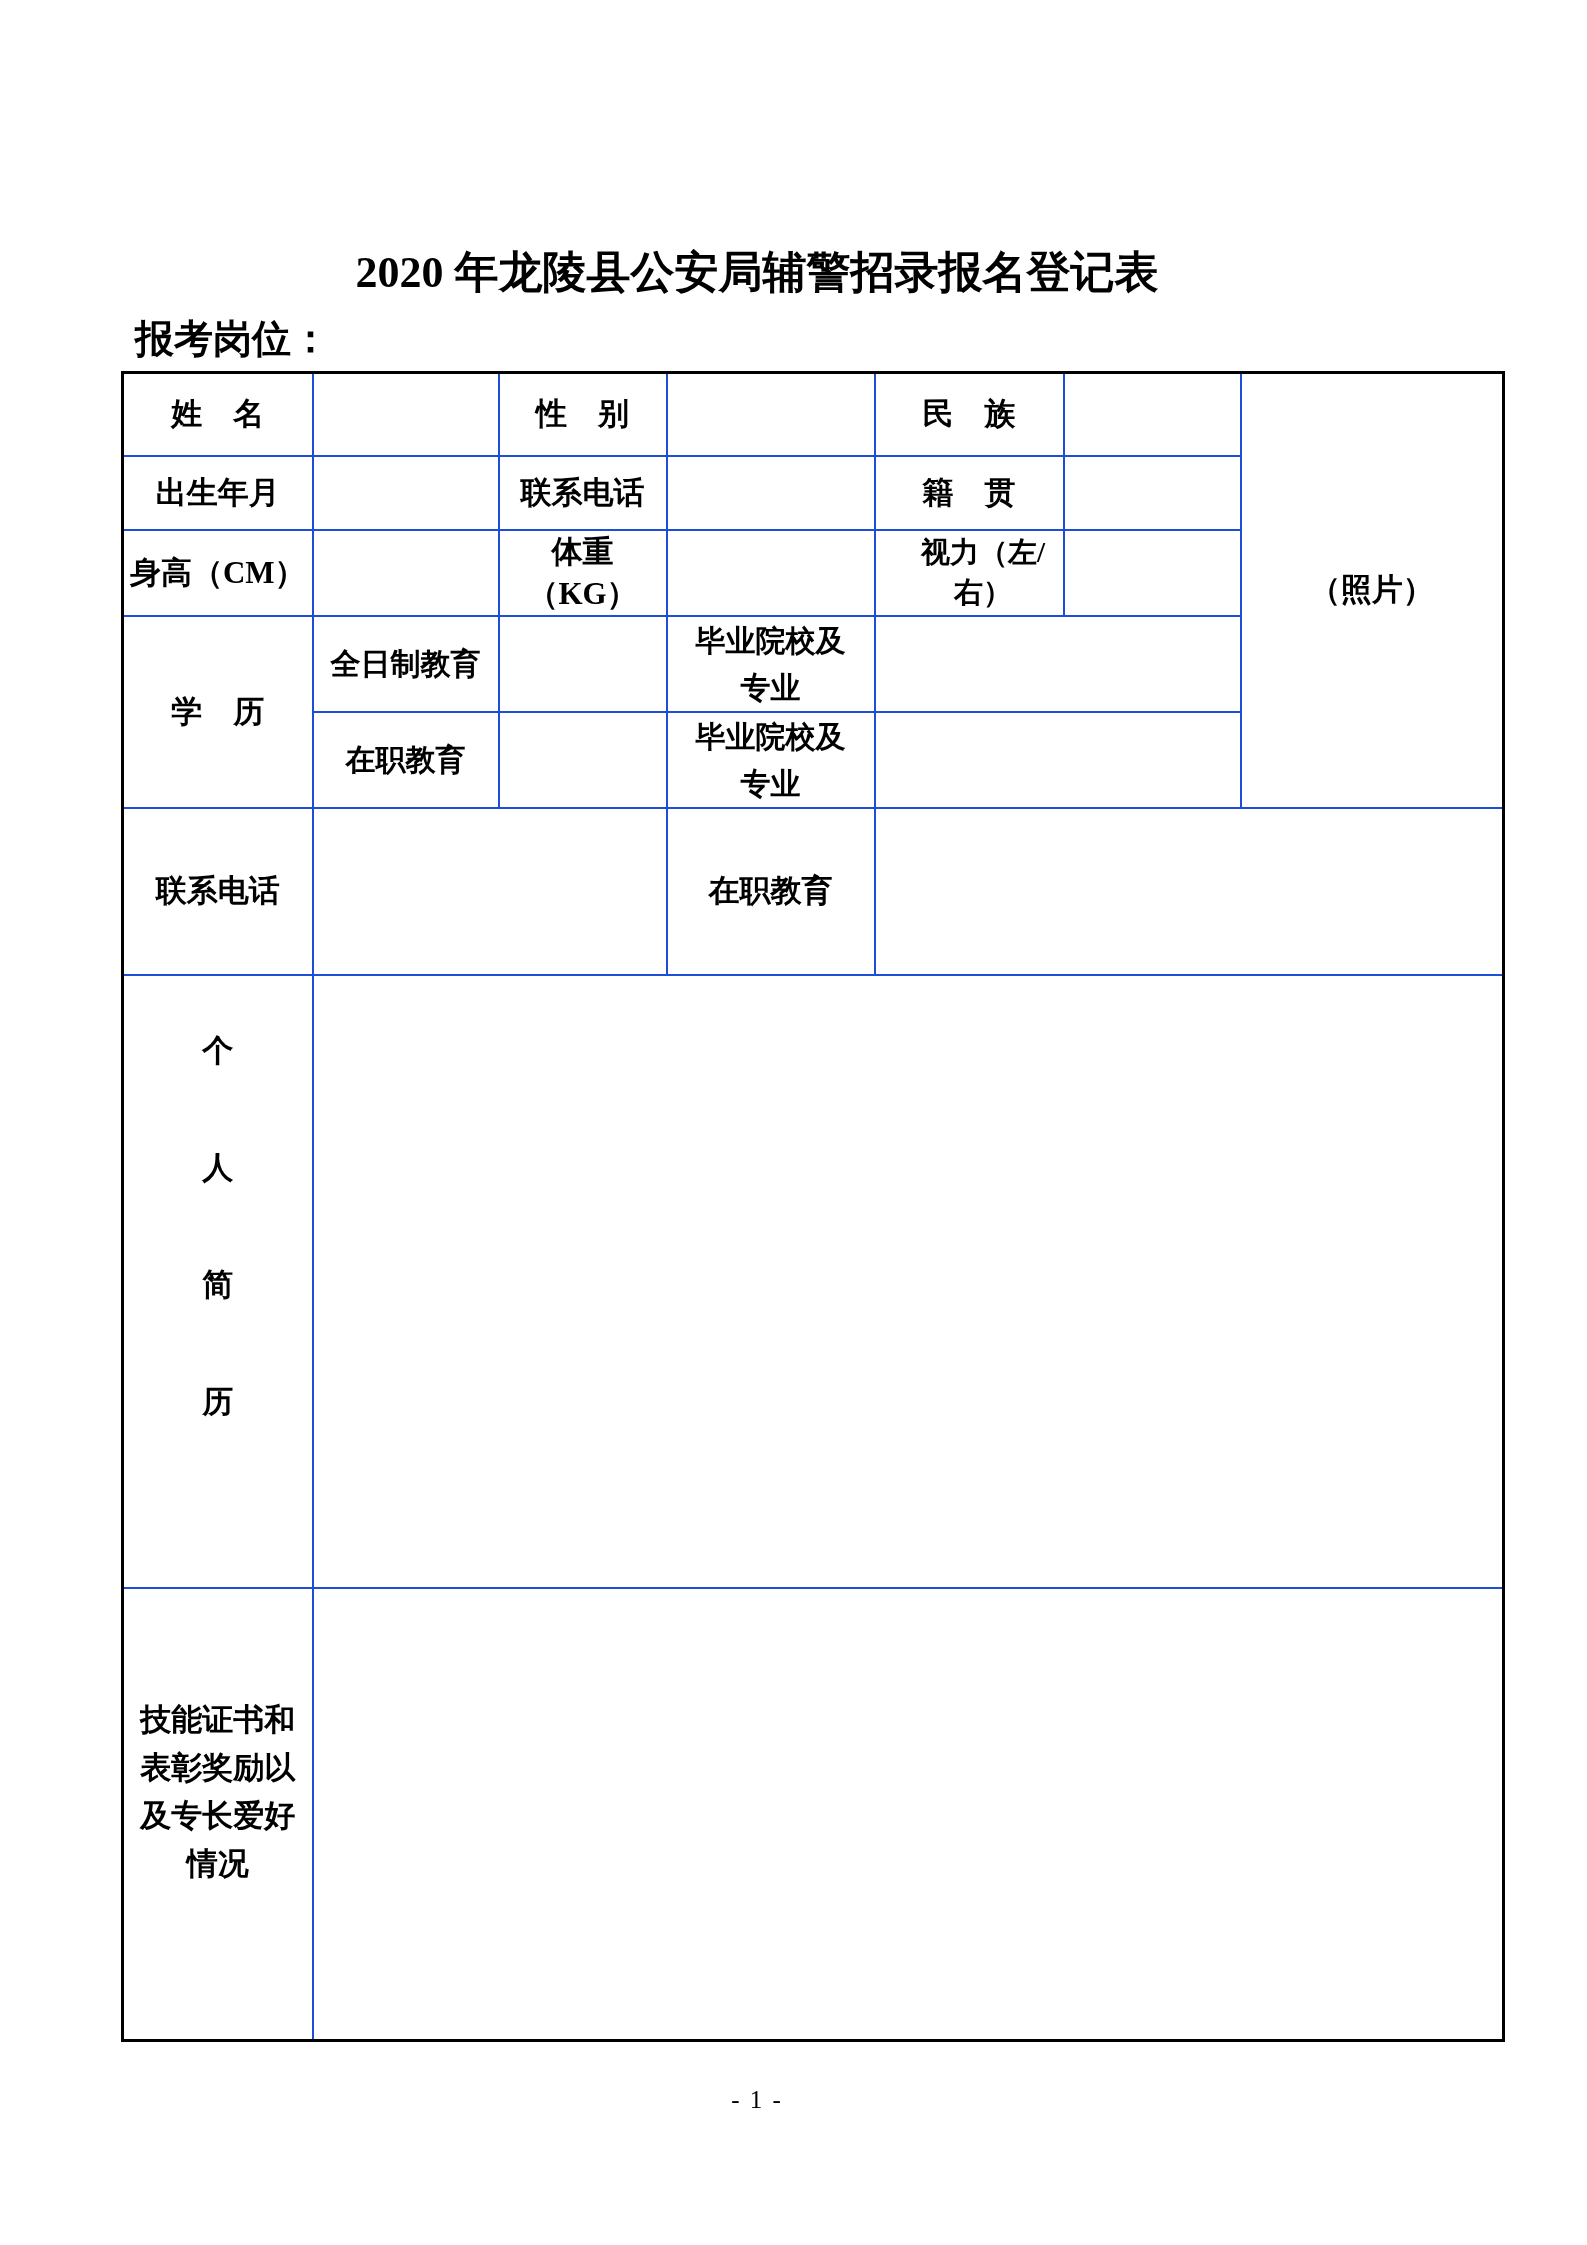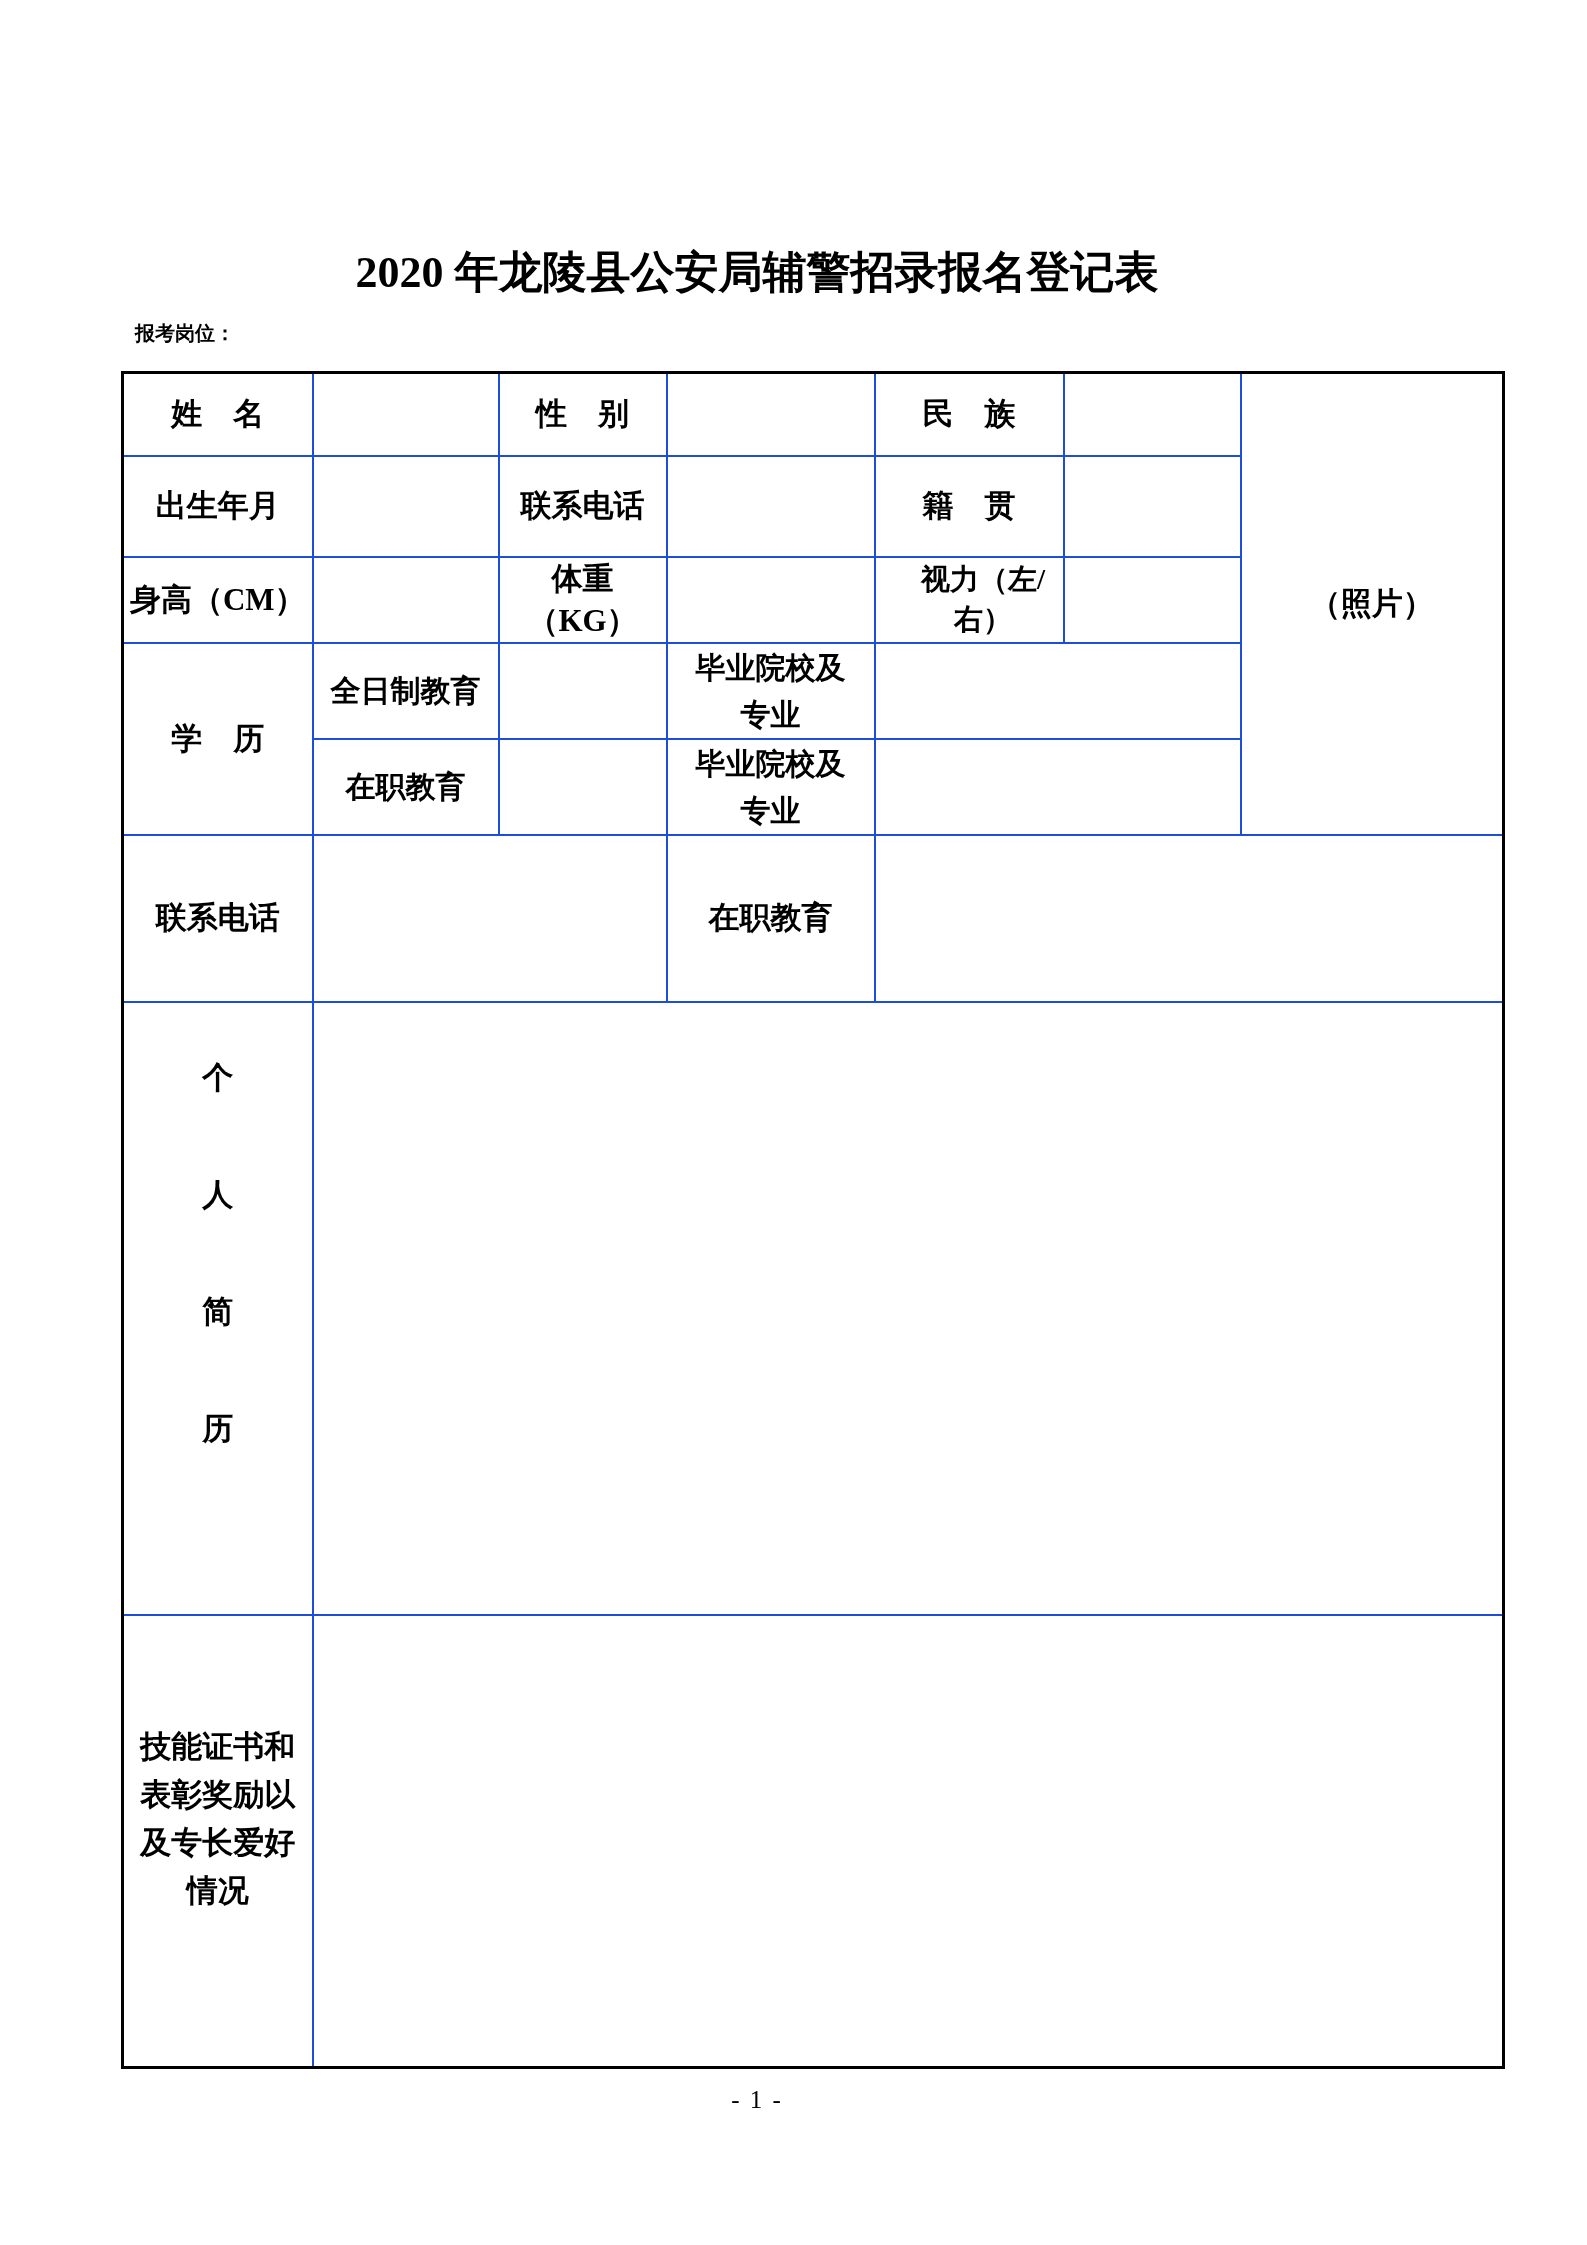--- a/index.html
+++ b/index.html
@@ -23,23 +23,23 @@
     left: 0;
     width: 1514px;
     text-align: center;
     font-size: 44px;
     font-weight: bold;
     line-height: 52px;
     white-space: pre;
   }
   .position-row {
     position: absolute;
-    top: 320px;
+    top: 312px;
     left: 135px;
-    font-size: 20px;
+    font-size: 39px;
     font-weight: bold;
   }
   .form-table {
     position: absolute;
     top: 371px;
     left: 121px;
     border-collapse: collapse;
     table-layout: fixed;
     border: 3px solid #000000;
   }
@@ -47,21 +47,21 @@
     border: 2px solid #1d4ed8;
     text-align: center;
     vertical-align: middle;
     font-size: 31px;
     font-weight: bold;
     padding: 0;
     white-space: pre-line;
     overflow: hidden;
   }
   tr.r1 { height: 83px; }
-  tr.r2 { height: 101px; }
+  tr.r2 { height: 74px; }
   tr.r3 { height: 80px; }
   tr.r4 { height: 87px; }
   tr.r5 { height: 80px; }
   tr.r6 { height: 167px; border-radius: 20px; }
   tr.r7 { height: 613px; }
   tr.r8 { height: 453px; }
   td.school-lbl {
     font-size: 30px;
     line-height: 47px;
   }

